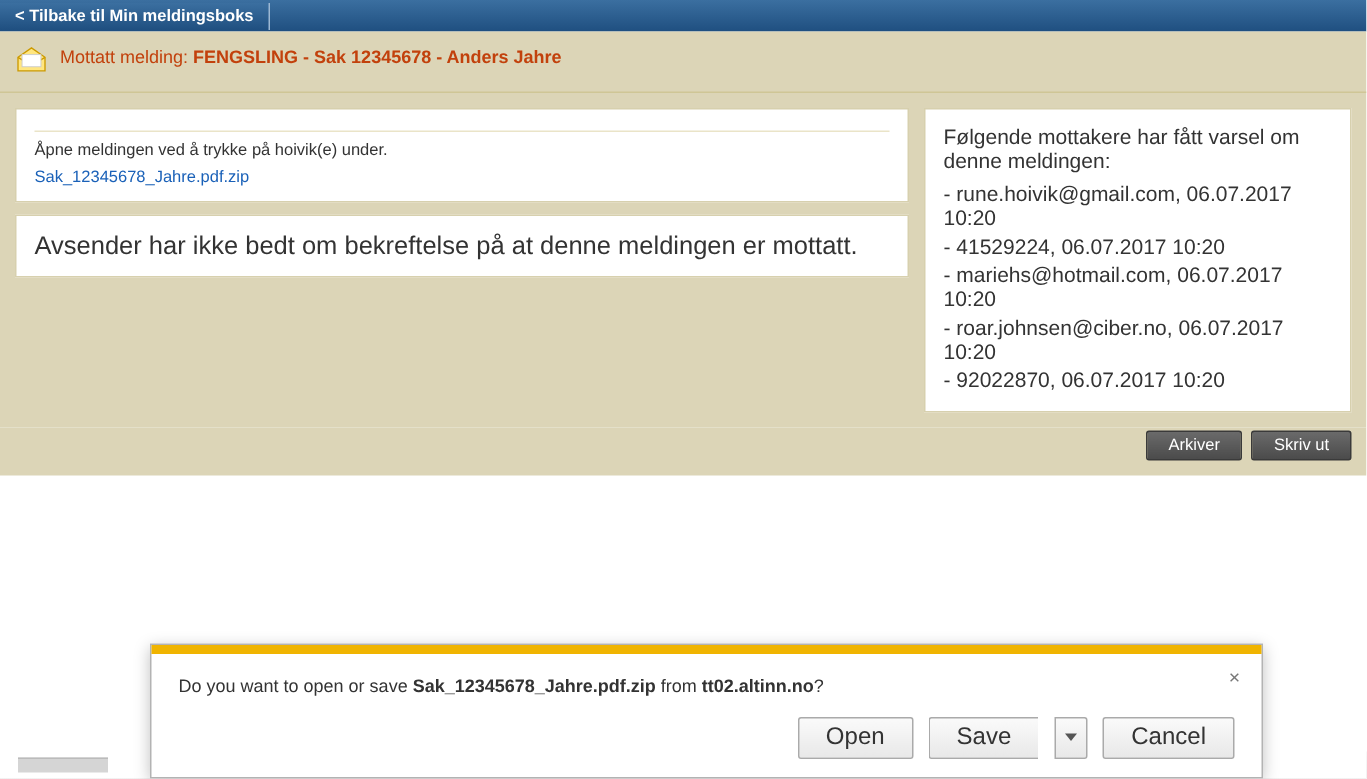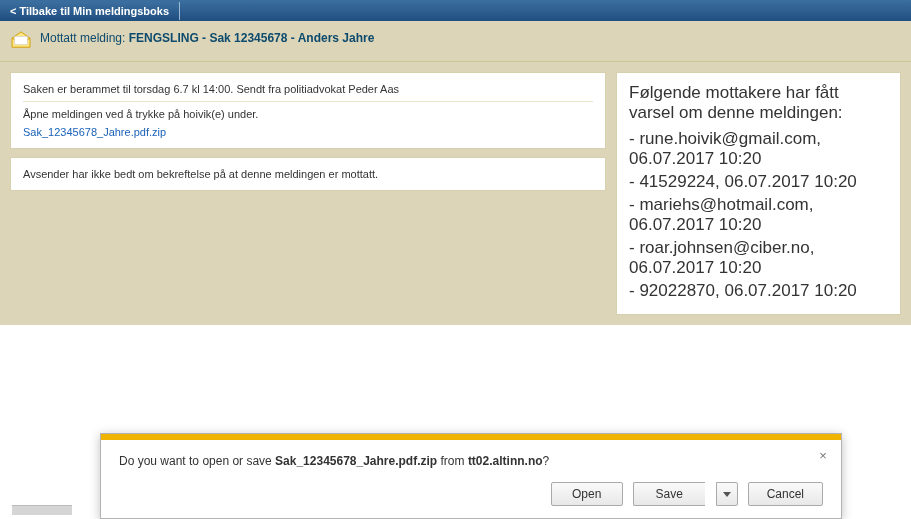--- a/index.html
+++ b/index.html
@@ -4,48 +4,48 @@
 <style>
   * { box-sizing: border-box; margin: 0; padding: 0; }
   html, body { width: 911px; height: 519px; font-family: Verdana, Arial, sans-serif; font-size: 11px; color: #333; background: #fff; overflow: hidden; }
   .frame { width: 100%; height: 100%; }
   .topbar { background: linear-gradient(#3b6fa0, #1f4f80); height: 21px; display: flex; align-items: center; }
   .back-tab { background: linear-gradient(#3b6fa0, #1f4f80); color: #fff; font-weight: bold; font-size: 11px; padding: 3px 10px; border-right: 1px solid #9cb8d3; cursor: pointer; display: flex; align-items: center; }
   .header-panel { background: #dcd5b7; padding: 8px 10px 12px 10px; border-bottom: 1px solid #cfc696; display: flex; }
   .header-left { display: flex; flex: 1; align-items: flex-start; gap: 8px; }
   .mail-icon { width: 22px; height: 18px; display: inline-block; position: relative; margin-top: 2px; }
   .mail-icon svg { width: 22px; height: 18px; }
-  .subject-line { font-size: 12px; color: #0c4a6e; padding-top: 2px; }
+  .subject-line { font-size: 12px; color: #c2410c; padding-top: 2px; }
   .subject-line .label { }
   .subject-line .value { font-weight: bold; }
   .header-right { width: 268px; font-size: 11px; color: #333; line-height: 15px; }
   .content-wrap { background: #dcd5b7; padding: 10px; }
   .content-row { display: flex; gap: 10px; align-items: stretch; }
   .panel-left { flex: 1; display: flex; flex-direction: column; gap: 8px; }
   .white-box { background: #fff; border: 1px solid #d7d0ae; padding: 10px 12px; }
   .white-box .body-line { font-size: 11px; margin-bottom: 6px; }
   .divider { border-bottom: 1px solid #eae4c8; margin: 4px 0 6px 0; }
   .link { color: #1a61b8; text-decoration: none; cursor: pointer; }
-  .white-box.small { font-size: 11px; }
-  .panel-right { width: 285px; background: #fff; border: 1px solid #d7d0ae; padding: 10px 12px; font-size: 17px; }
+  .white-box.small { font-size: 17px; }
+  .panel-right { width: 285px; background: #fff; border: 1px solid #d7d0ae; padding: 10px 12px; font-size: 14px; }
   .panel-right .heading { margin-bottom: 6px; }
   .recipient-line { margin: 3px 0; }
   .actions-bar { background: #dcd5b7; height: 32px; display: flex; justify-content: flex-end; align-items: center; padding: 0 10px 8px 10px; gap: 6px; }
   .btn-dark { background: linear-gradient(#6a6a6a, #4b4b4b); color: #fff; border: 1px solid #3a3a3a; border-radius: 2px; font-size: 11px; padding: 3px 14px; cursor: pointer; }
 
   
   .dl-strip { position: absolute; left: 100px; bottom: 0; width: 742px; background: #fff; border: 1px solid #b3b3b3; box-shadow: 0 2px 10px rgba(0,0,0,0.25); }
   .dl-top { height: 6px; background: #f0b400; }
   .dl-body { padding: 14px 18px 12px 18px; position: relative; }
   .dl-text { font-size: 12px; color: #333; margin-bottom: 14px; }
   .dl-text .fname { font-weight: bold; }
   .dl-text .host { font-weight: bold; }
   .dl-close { position: absolute; right: 10px; top: 8px; width: 16px; height: 16px; color: #777; font-size: 13px; text-align: center; line-height: 16px; cursor: pointer; }
   .dl-buttons { display: flex; justify-content: flex-end; gap: 10px; align-items: center; }
-  .dl-btn { background: linear-gradient(#fafafa, #e8e8e8); border: 1px solid #aaa; color: #333; font-size: 12px; padding: 4px 18px; cursor: pointer; border-radius: 2px; min-width: 72px; }
+  .dl-btn { background: linear-gradient(#fafafa, #e8e8e8); border: 1px solid #aaa; color: #333; font-size: 16px; padding: 4px 18px; cursor: pointer; border-radius: 2px; min-width: 72px; }
   .dl-split { display: flex; gap: 11px; }
   .dl-split .dl-btn.main { border-top-right-radius: 0; border-bottom-right-radius: 0; border-right: none; }
   .dl-split .dl-btn.arrow { padding: 4px 6px; min-width: 0; border-top-left-radius: 0; border-bottom-left-radius: 0; }
   .arrow-down { display: inline-block; width: 0; height: 0; border-left: 4px solid transparent; border-right: 4px solid transparent; border-top: 5px solid #555; vertical-align: middle; }
 
   .bottom-shadow { position: absolute; left: 0; bottom: 0; width: 100%; height: 18px; background: linear-gradient(#e0e0e0, #c8c8c8); z-index: -1; }
   .bottom-inner { position: absolute; left: 12px; bottom: 4px; width: 60px; height: 10px; background: #d5d5d5; border-top: 1px solid #bbb; }
 </style>
 </head>
 <body>
@@ -67,40 +67,43 @@
       <div class="subject-line">
         <span class="label">Mottatt melding: </span><span class="value">FENGSLING - Sak 12345678 - Anders Jahre</span>
       </div>
     </div>
   </div>
 
   <div class="content-wrap">
     <div class="content-row">
       <div class="panel-left">
         <div class="white-box">
-          <div class="body-line">Saken er berammet til torsdag 6.7 kl 14:00. Sendt fra politiadvokat Peder Aas</div>
           <div class="divider"></div>
           <div class="body-line">Åpne meldingen ved å trykke på hoivik(e) under.</div>
           <a class="link">Sak_12345678_Jahre.pdf.zip</a>
         </div>
         <div class="white-box small">
           <div>Avsender har ikke bedt om bekreftelse på at denne meldingen er mottatt.</div>
         </div>
       </div>
       <div class="panel-right">
         <div class="heading">Følgende mottakere har fått varsel om denne meldingen:</div>
         <div class="recipient-line">- rune.hoivik@gmail.com, 06.07.2017 10:20</div>
         <div class="recipient-line">- 41529224, 06.07.2017 10:20</div>
         <div class="recipient-line">- mariehs@hotmail.com, 06.07.2017 10:20</div>
         <div class="recipient-line">- roar.johnsen@ciber.no, 06.07.2017 10:20</div>
         <div class="recipient-line">- 92022870, 06.07.2017 10:20</div>
       </div>
     </div>
   </div>
 
+  <div class="actions-bar">
+    <button class="btn-dark">Arkiver</button>
+    <button class="btn-dark">Skriv ut</button>
+  </div>
 </div>
 
 <div class="bottom-shadow"></div>
 <div class="bottom-inner"></div>
 
 <div class="dl-strip">
   <div class="dl-top"></div>
   <div class="dl-body">
     <div class="dl-close">×</div>
     <div class="dl-text">

